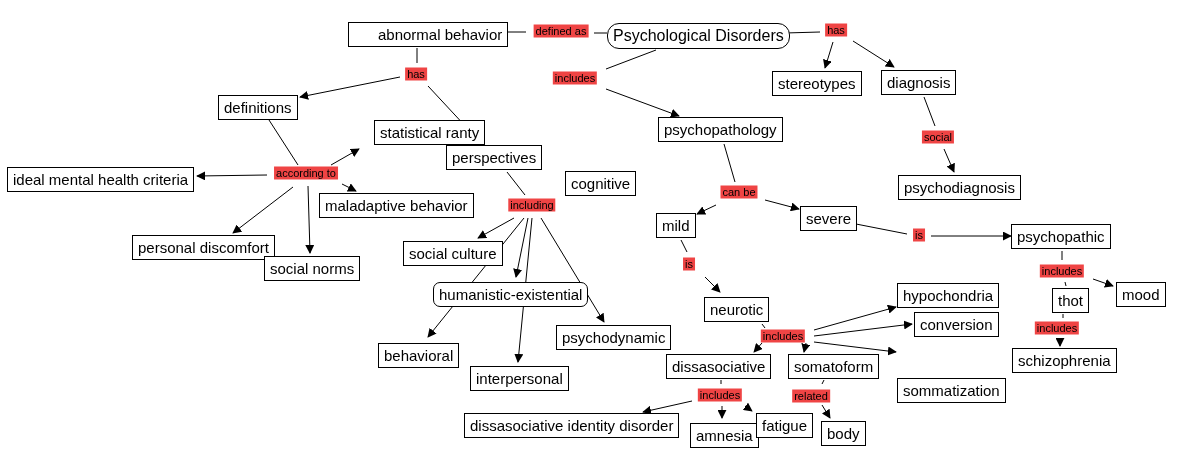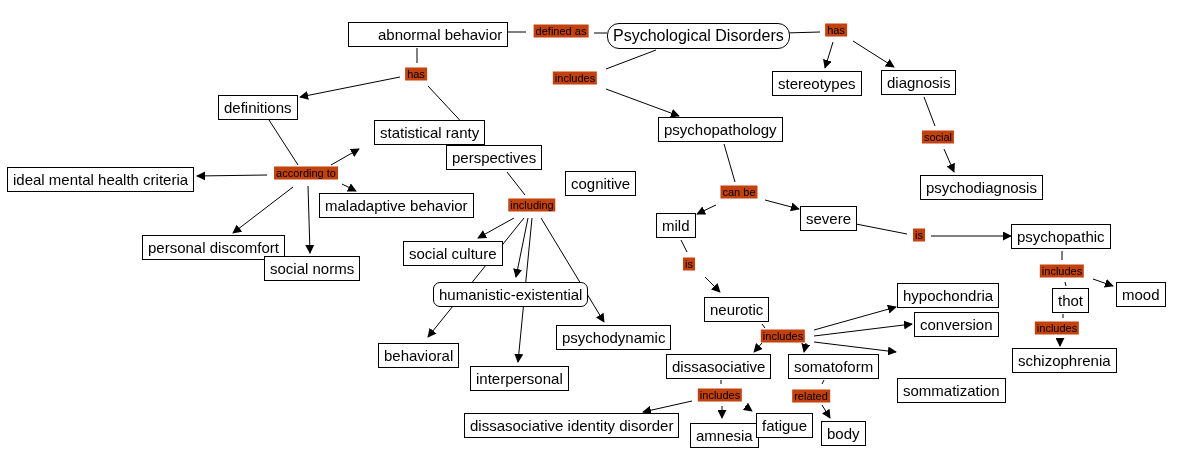--- a/index.html
+++ b/index.html
@@ -1,21 +1,21 @@
 <!DOCTYPE html>
 <html><head>
 <meta charset="utf-8">
 <style>
   html, body { margin: 0; padding: 0; background: #ffffff; }
   body { width: 1182px; height: 468px; position: relative; overflow: hidden;
          font-family: "Liberation Sans", "DejaVu Sans", sans-serif; }
   #edges { position: absolute; left: 0; top: 0; width: 1182px; height: 468px; }
   .node { position: absolute; border: 1px solid #000; background: #fff; color: #000;
           font-size: 15px; line-height: 1; padding: 4px 5px 4px 5px; white-space: nowrap; box-sizing: border-box; }
-  .lbl { position: absolute; font-size: 11px; color: #000; background: #c2410c; white-space: nowrap;
+  .lbl { position: absolute; font-size: 11px; color: #000; background: #ef4444; white-space: nowrap;
          line-height: 1; padding: 1px 2px; transform: translate(-50%, -50%); }
 </style>
 </head>
 <body>
 
 <svg id="edges" xmlns="http://www.w3.org/2000/svg">
   <defs>
     <marker id="arr" viewBox="0 0 10 10" refX="9" refY="5" markerWidth="9" markerHeight="9" orient="auto">
       <path d="M0,0 L10,5 L0,10 z" fill="#000"></path>
     </marker>
@@ -86,32 +86,32 @@
     <line x1="1060" y1="338" x2="1060" y2="346" marker-end="url(#arr)"></line>
   </g>
 </svg>
 
 <div class="node" style="left:607px;top:23px;font-size:16px;border-radius:12px;">Psychological Disorders</div>
 <div class="node" style="left:348px;top:22px;padding-left:29px;">abnormal behavior</div>
 <div class="node" style="left:218px;top:95px;">definitions</div>
 <div class="node" style="left:334px;top:120px;margin-left:40px;">statistical ranty</div>
 <div class="node" style="left:7px;top:167px;">ideal mental health criteria</div>
 <div class="node" style="left:319px;top:193px;">maladaptive behavior</div>
-<div class="node" style="left:142px;top:235px;">personal discomfort</div>
+<div class="node" style="left:132px;top:235px;">personal discomfort</div>
 <div class="node" style="left:264px;top:256px;">social norms</div>
 <div class="node" style="left:446px;top:145px;">perspectives</div>
 <div class="node" style="left:565px;top:171px;">cognitive</div>
 <div class="node" style="left:403px;top:241px;">social culture</div>
 <div class="node" style="left:433px;top:282px;border-radius:7px;">humanistic-existential</div>
 <div class="node" style="left:378px;top:343px;">behavioral</div>
 <div class="node" style="left:470px;top:366px;">interpersonal</div>
 <div class="node" style="left:556px;top:325px;">psychodynamic</div>
 <div class="node" style="left:772px;top:71px;">stereotypes</div>
 <div class="node" style="left:881px;top:70px;">diagnosis</div>
-<div class="node" style="left:920px;top:175px;">psychodiagnosis</div>
+<div class="node" style="left:898px;top:175px;">psychodiagnosis</div>
 <div class="node" style="left:658px;top:117px;">psychopathology</div>
 <div class="node" style="left:656px;top:213px;">mild</div>
 <div class="node" style="left:800px;top:206px;">severe</div>
 <div class="node" style="left:704px;top:297px;">neurotic</div>
 <div class="node" style="left:1011px;top:224px;">psychopathic</div>
 <div class="node" style="left:897px;top:283px;">hypochondria</div>
 <div class="node" style="left:914px;top:312px;">conversion</div>
 <div class="node" style="left:897px;top:346px;margin-top:32px;">sommatization</div>
 <div class="node" style="left:666px;top:354px;">dissasociative</div>
 <div class="node" style="left:788px;top:354px;">somatoform</div>

